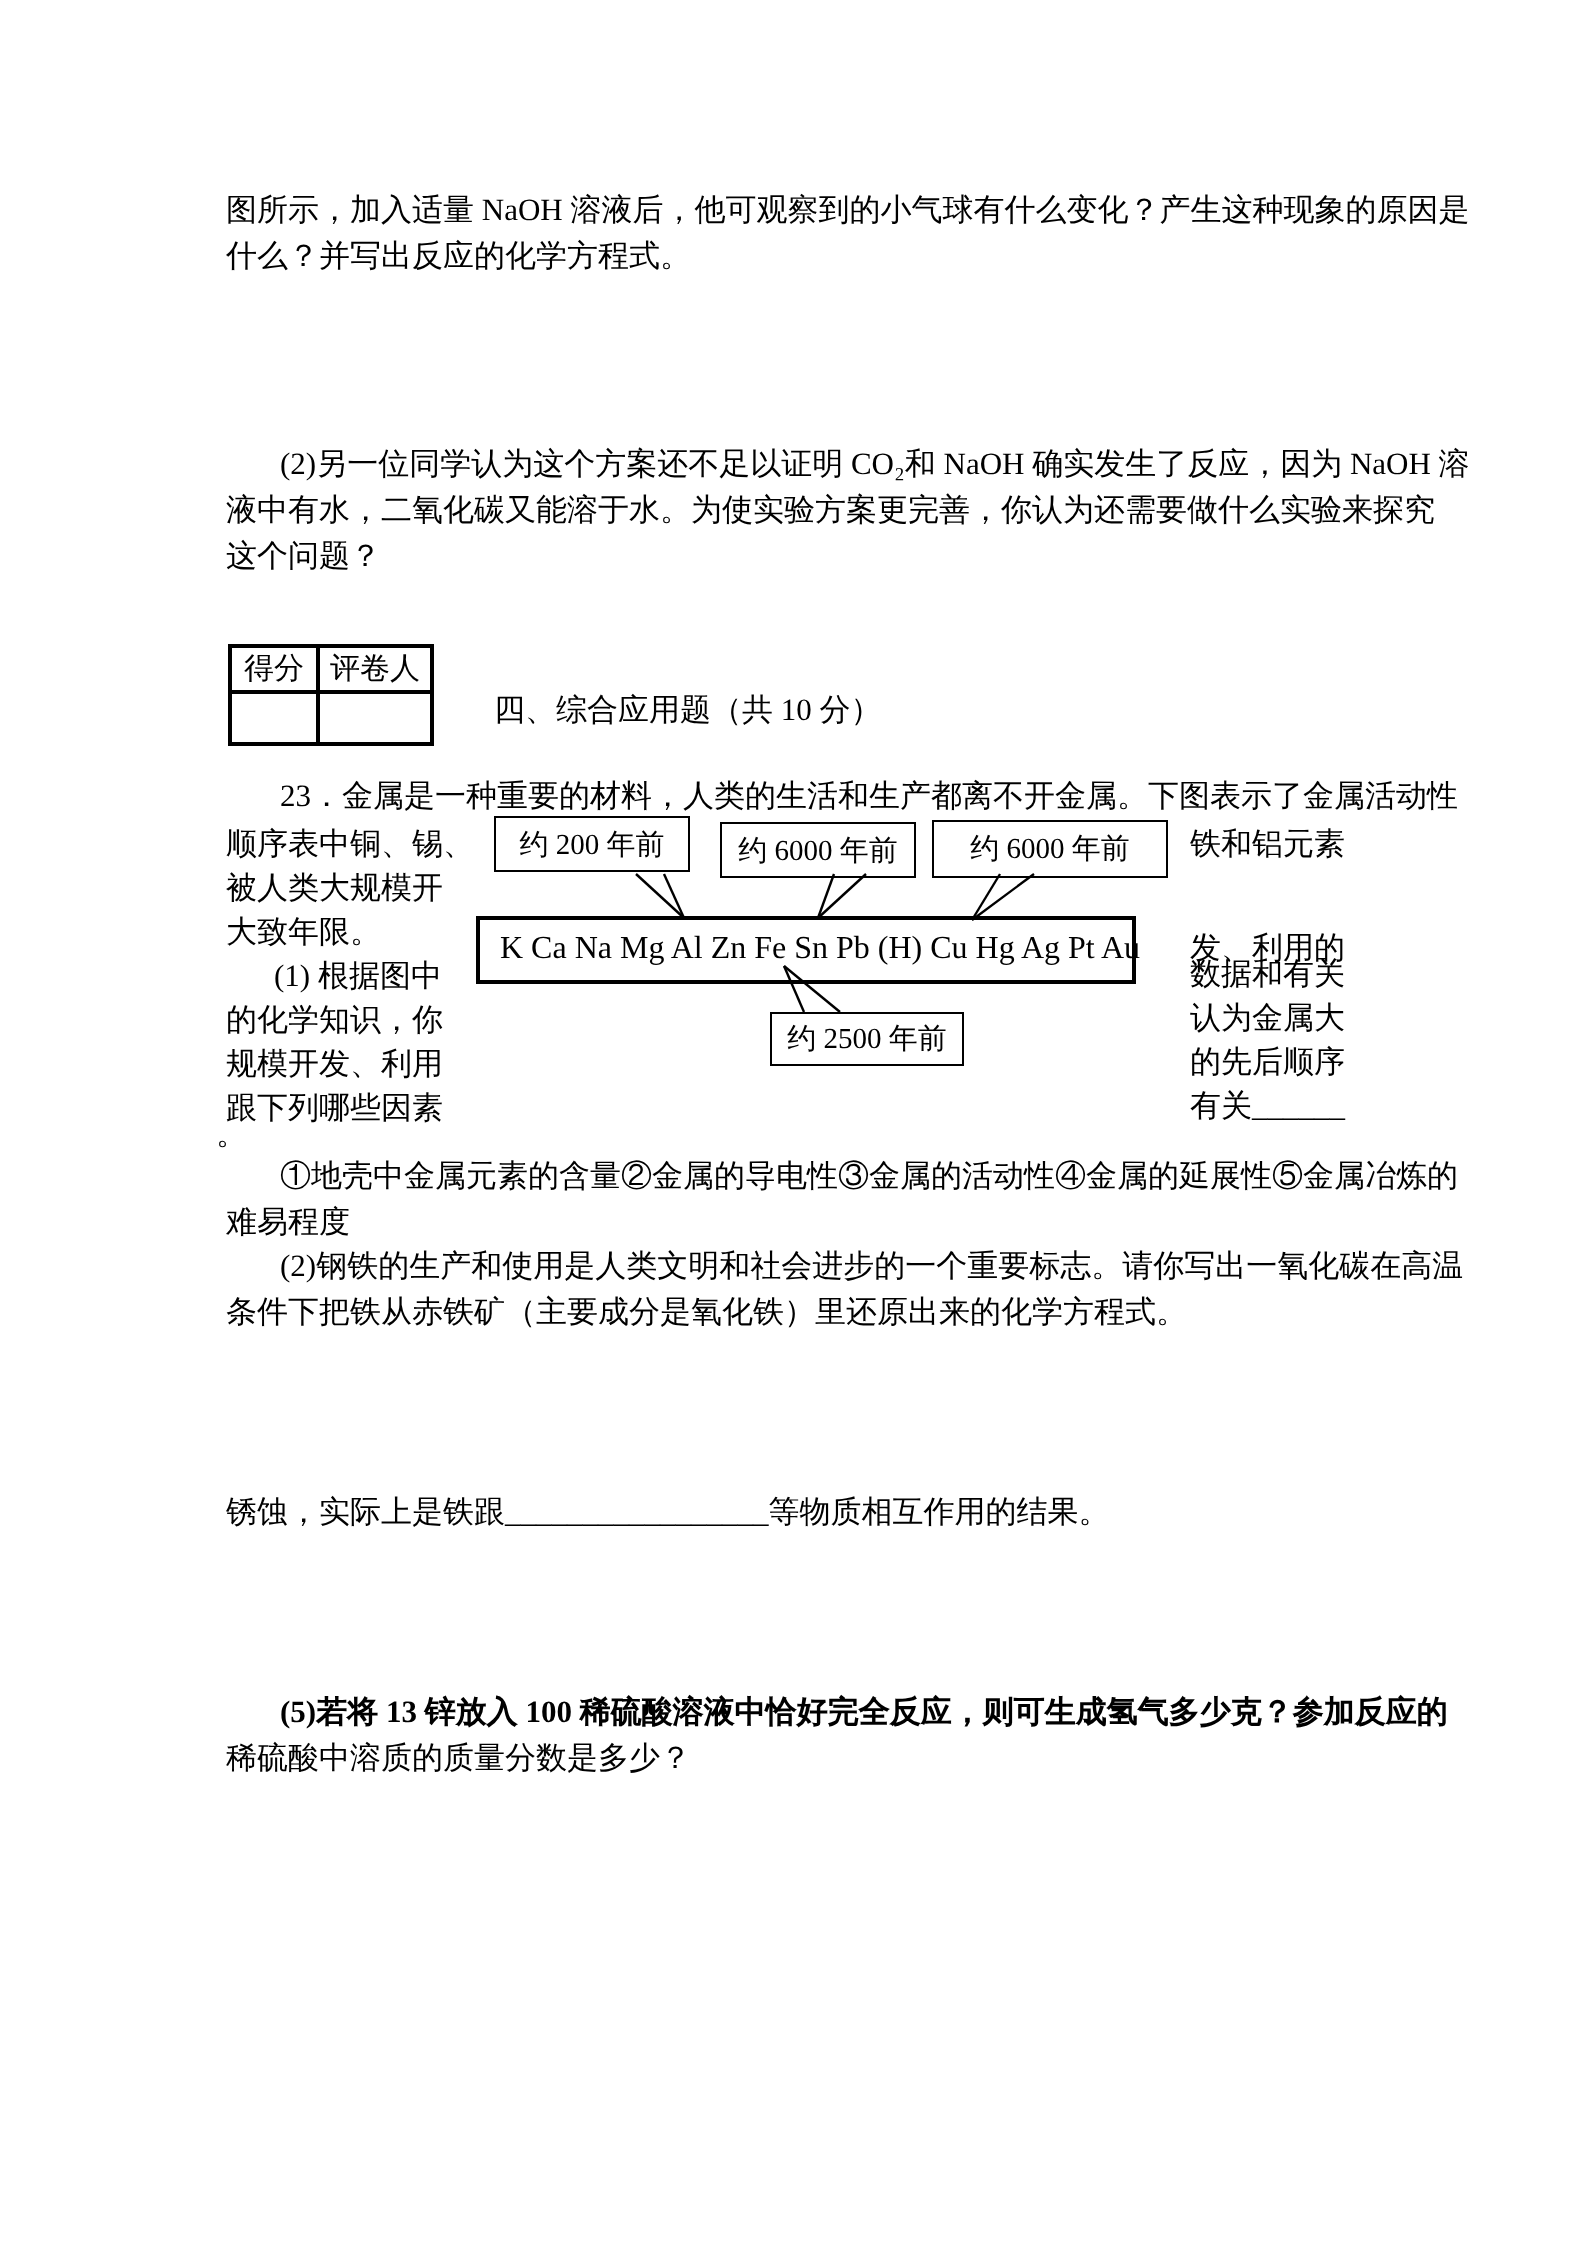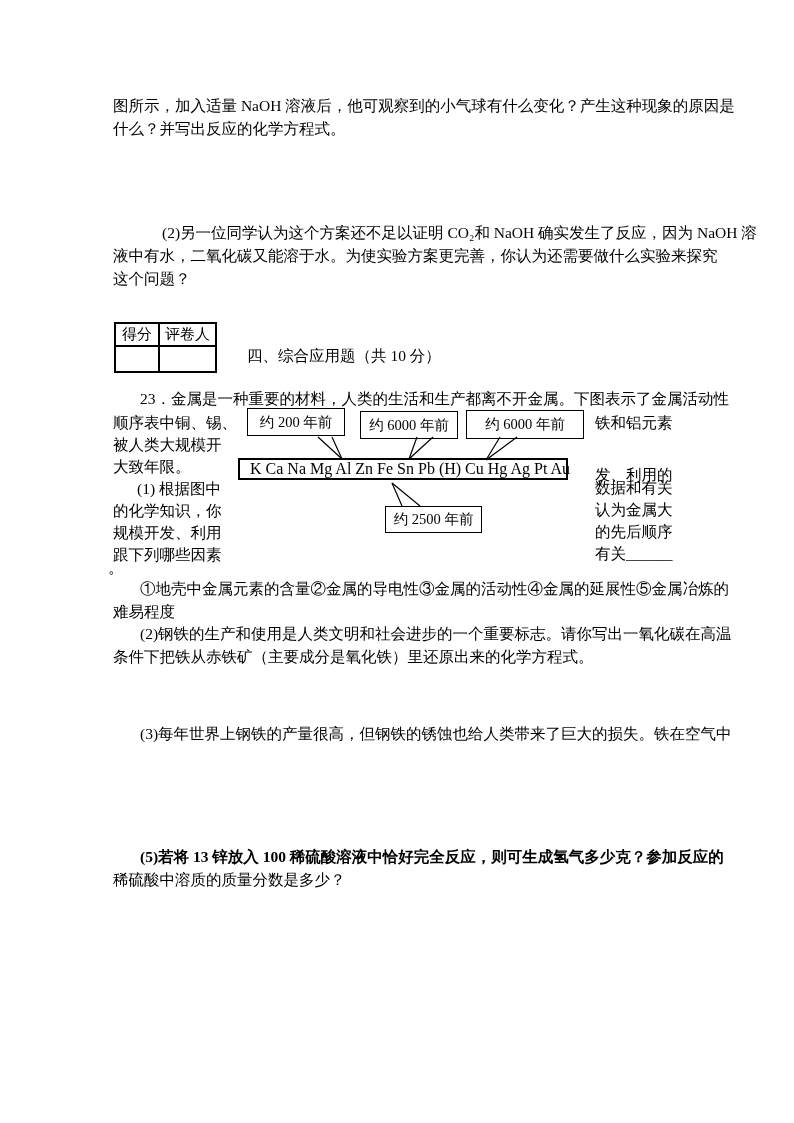--- a/index.html
+++ b/index.html
@@ -49,21 +49,21 @@
     align-items: center;
     justify-content: center;
     font-size: 14.5px;
     white-space: nowrap;
   }
   .series-box {
     position: absolute;
     left: 238px;
     top: 458px;
     width: 330px;
-    height: 22px;
+    height: 34px;
     border: 2px solid #000000;
     background: #ffffff;
     display: flex;
     align-items: center;
     font-size: 16px;
     padding-left: 10px;
     box-sizing: border-box;
     white-space: nowrap;
   }
   .pointer-overlay {
@@ -76,21 +76,21 @@
   }
 </style>
 </head>
 <body>
 
 <div class="page">
 
   <div class="ln" style="left:113px; top:118px;">什么？并写出反应的化学方程式。</div>
   <div class="ln" style="left:113px; top:95px;">图所示，加入适量 NaOH 溶液后，他可观察到的小气球有什么变化？产生这种现象的原因是</div>
 
-  <div class="ln" style="left:140px; top:222px;margin-left:22px;">(2)另一位同学认为这个方案还不足以证明 CO₂和 NaOH 确实发生了反应，因为 NaOH 溶</div>
+  <div class="ln" style="left:140px; top:222px;">(2)另一位同学认为这个方案还不足以证明 CO₂和 NaOH 确实发生了反应，因为 NaOH 溶</div>
   <div class="ln" style="left:113px; top:245px;">液中有水，二氧化碳又能溶于水。为使实验方案更完善，你认为还需要做什么实验来探究</div>
   <div class="ln" style="left:113px; top:268px;">这个问题？</div>
 
   <table class="score-table">
     <tbody>
         <tr class="hdr">
       <td class="c1">得分</td>
       <td class="c2">评卷人</td>
     </tr>
     <tr class="blank">
@@ -136,18 +136,18 @@
     <line x1="392" y1="483" x2="402" y2="506" stroke="#000" stroke-width="1.2"></line>
     <line x1="392" y1="483" x2="420" y2="506" stroke="#000" stroke-width="1.2"></line>
   </svg>
 
   <div class="ln" style="left:140px; top:578px;">①地壳中金属元素的含量②金属的导电性③金属的活动性④金属的延展性⑤金属冶炼的</div>
   <div class="ln" style="left:113px; top:601px;">难易程度</div>
 
   <div class="ln" style="left:140px; top:623px;">(2)钢铁的生产和使用是人类文明和社会进步的一个重要标志。请你写出一氧化碳在高温</div>
   <div class="ln" style="left:113px; top:646px;">条件下把铁从赤铁矿（主要成分是氧化铁）里还原出来的化学方程式。</div>
 
-  <div class="ln" style="left:140px; top:723px;">(3)每年世界上钢铁的产量很高，但钢铁的锈蚀也给人类带来了巨大的损失。铁在空气中</div>
+  <div class="ln" style="left:113px; top:746px;">锈蚀，实际上是铁跟_________________等物质相互作用的结果。</div>
 
   <div class="ln" style="left:140px; top:846px;font-weight:bold;">(5)若将 13 锌放入 100 稀硫酸溶液中恰好完全反应，则可生成氢气多少克？参加反应的</div>
   <div class="ln" style="left:113px; top:869px;text-align:center;">稀硫酸中溶质的质量分数是多少？</div>
 
 </div>
 
 </body></html>

